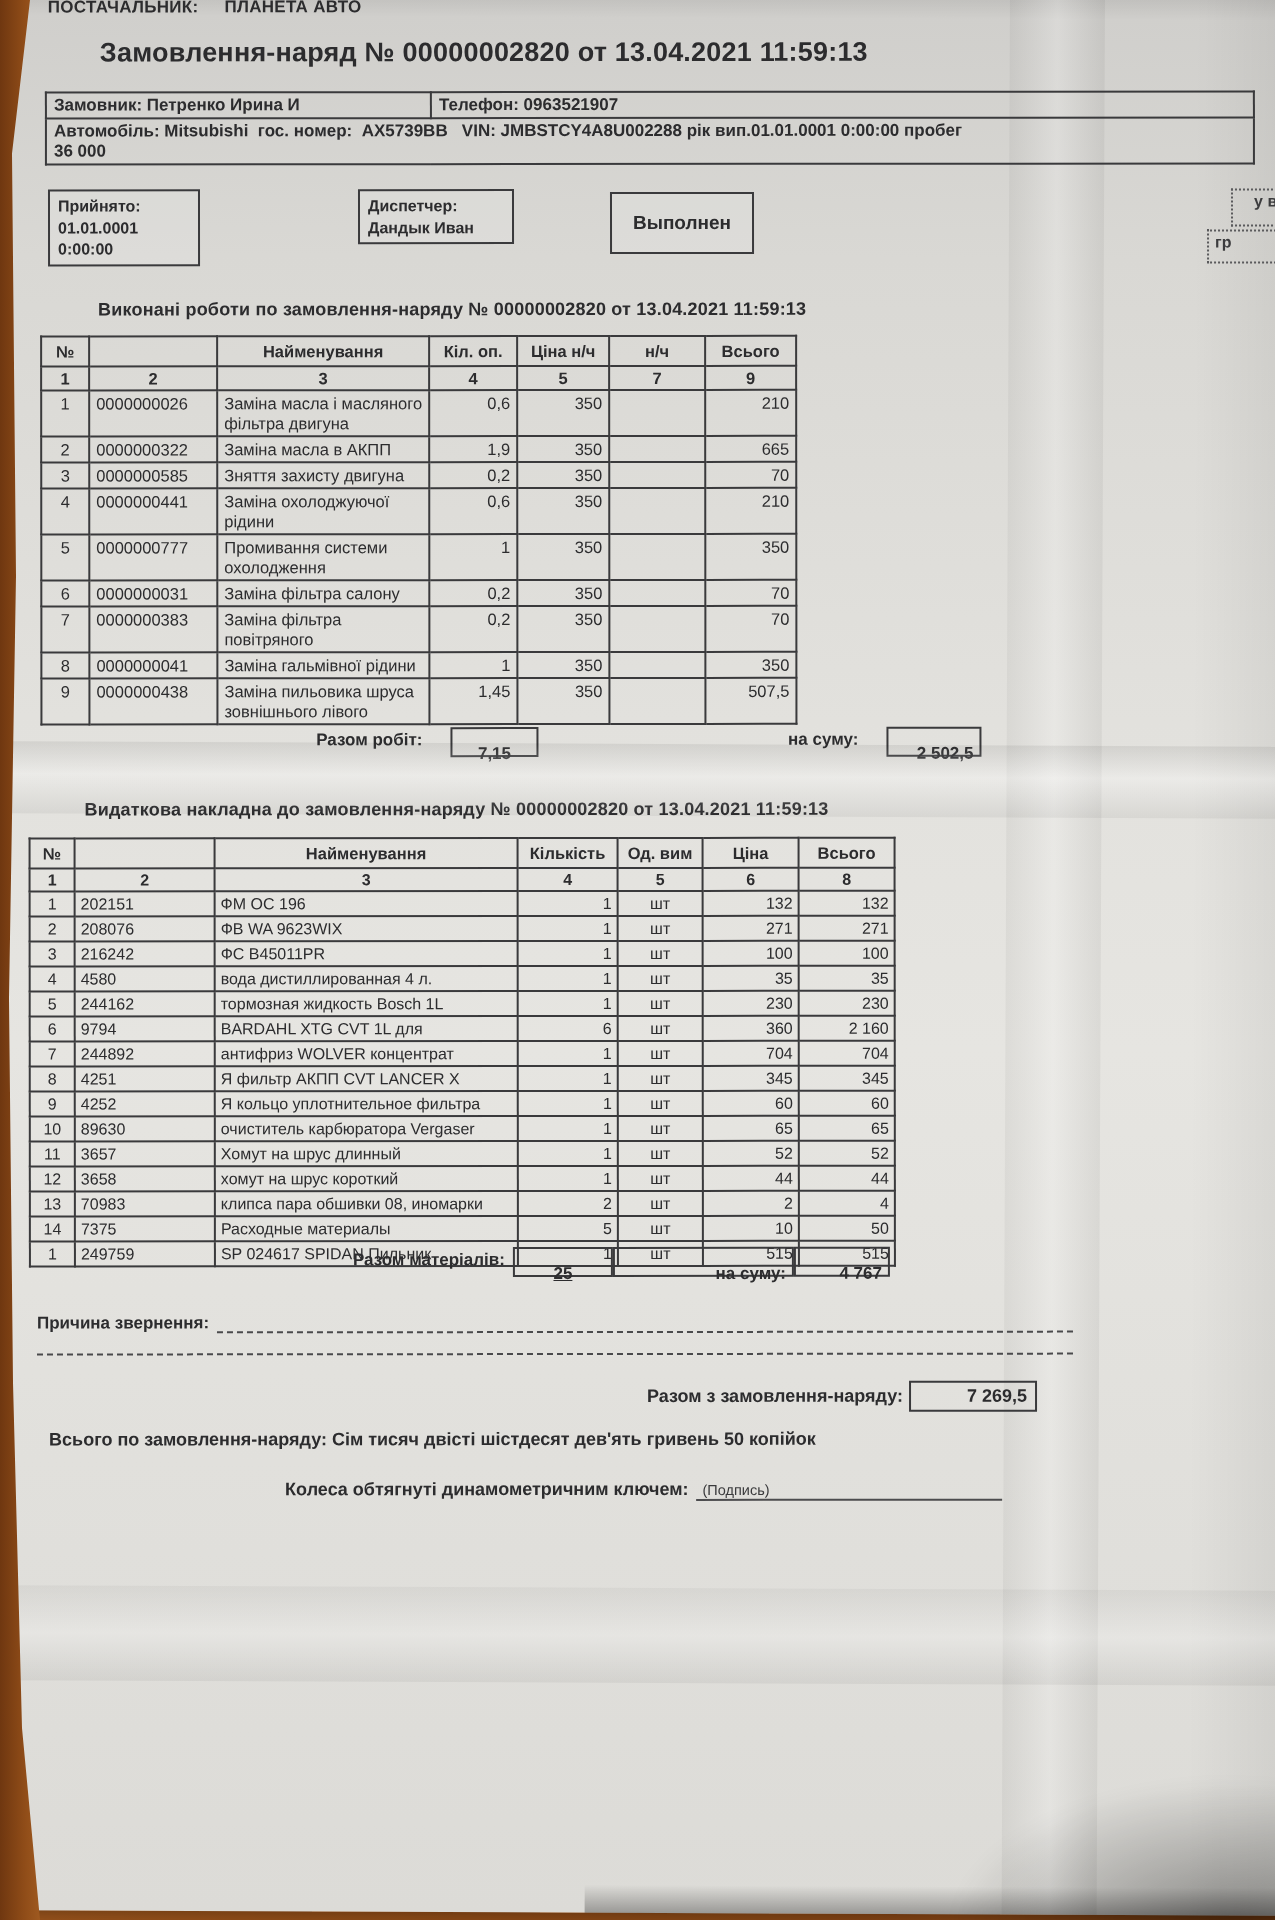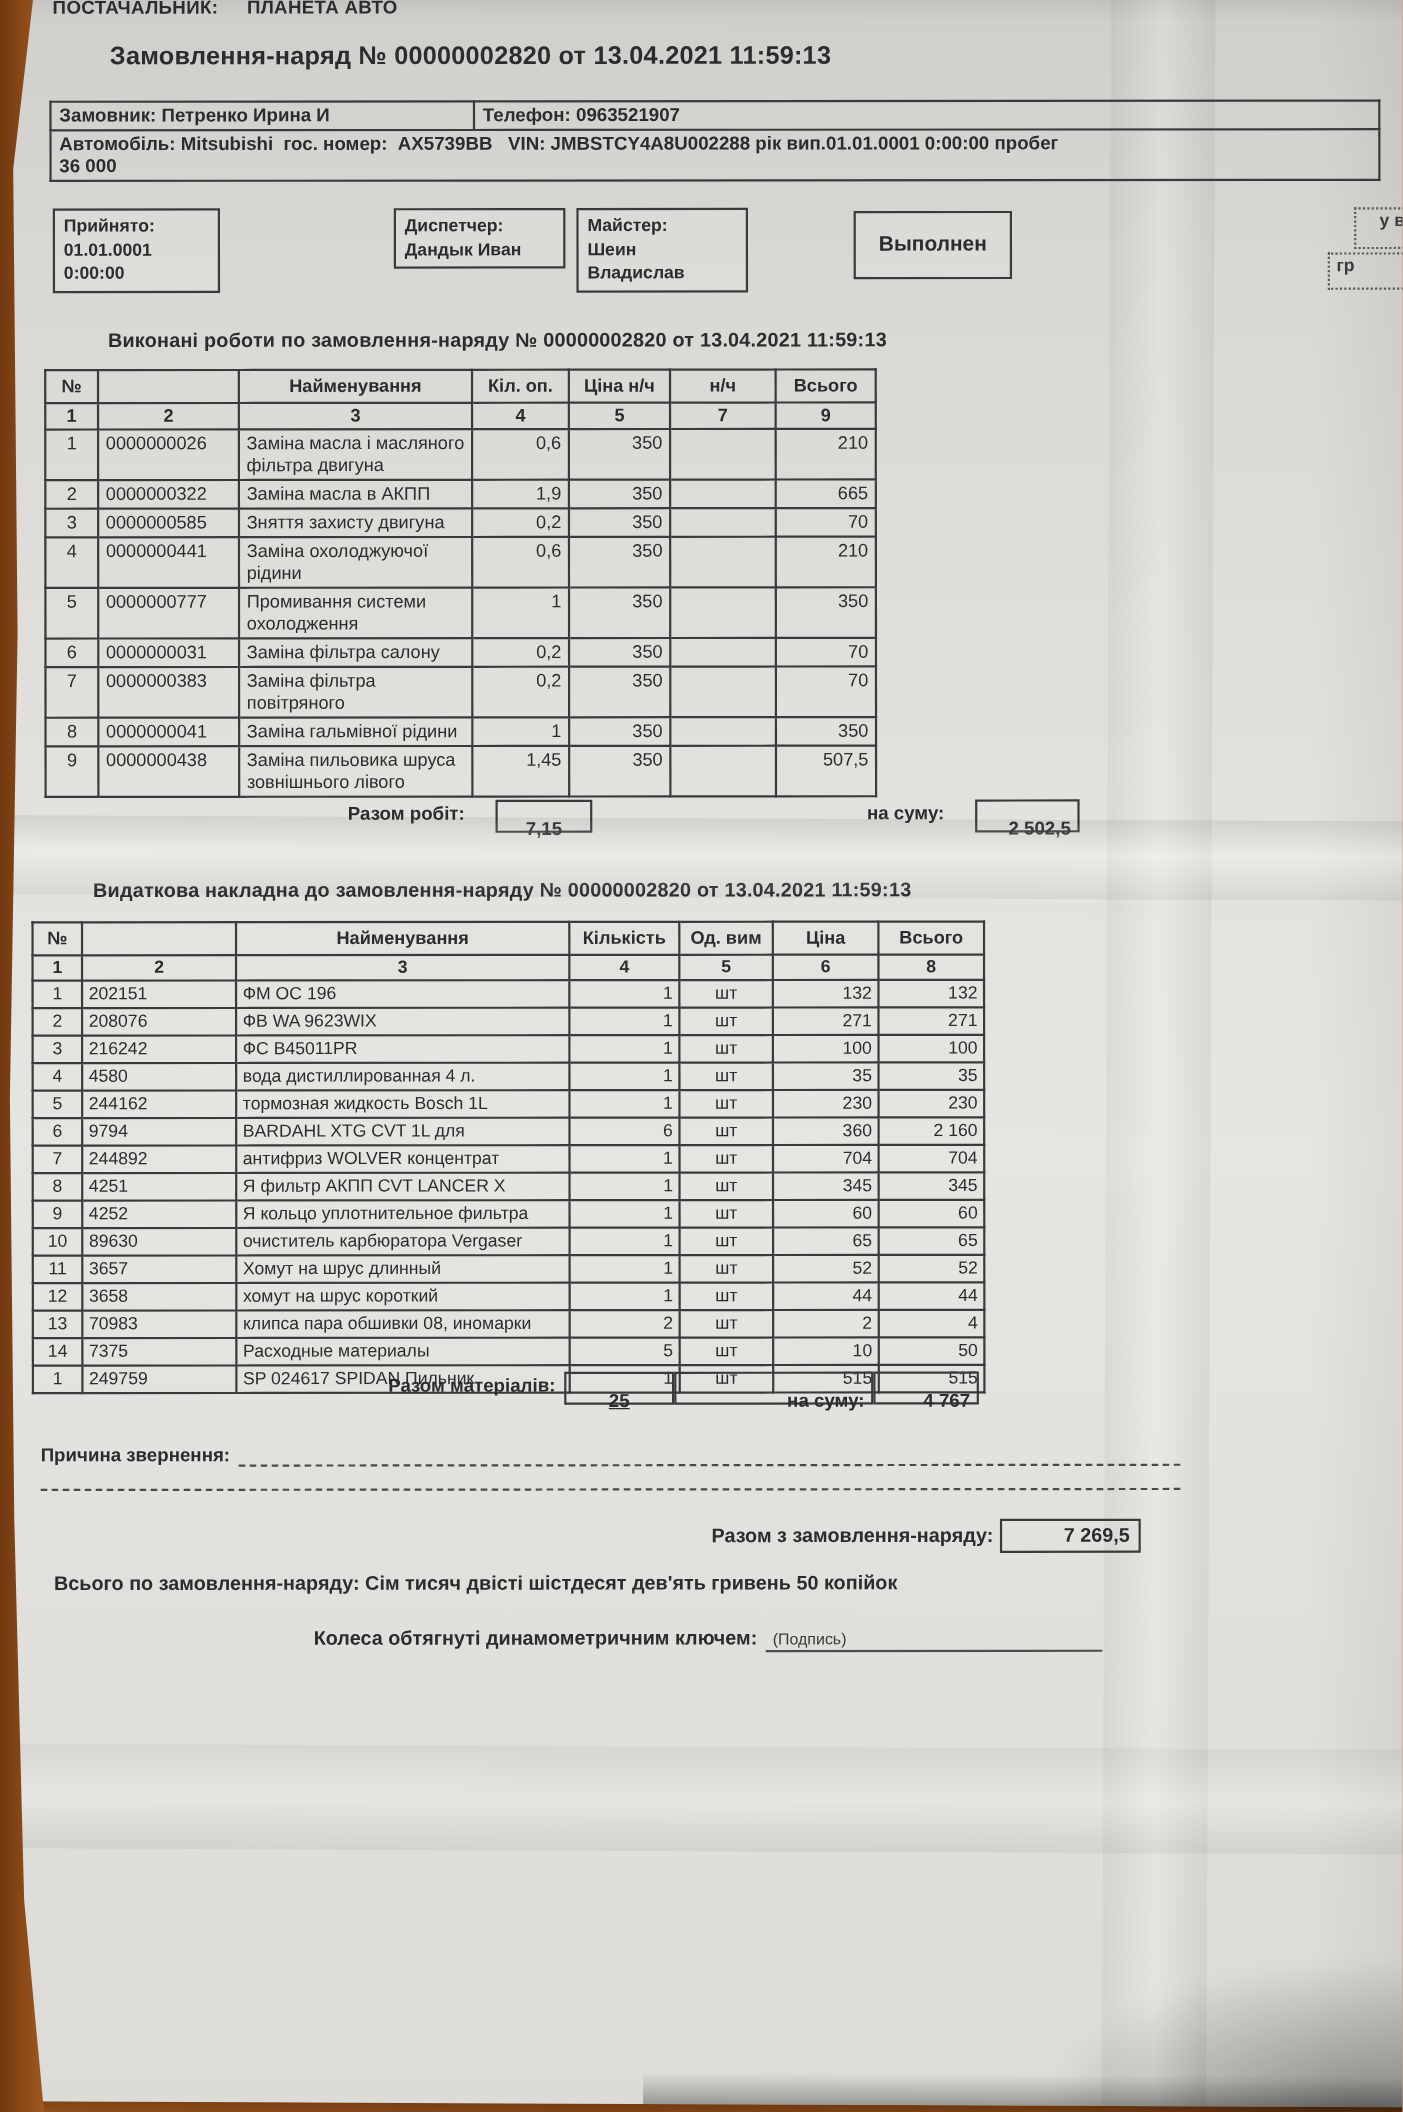--- a/index.html
+++ b/index.html
@@ -34,21 +34,21 @@
     background:radial-gradient(ellipse at 80% 100%,rgba(0,0,0,.38),rgba(0,0,0,0) 70%);filter:blur(6px);}
   .shade-bottom{position:absolute;right:0;bottom:0;width:55%;height:28px;
     background:linear-gradient(180deg,rgba(0,0,0,0),rgba(0,0,0,.30));}
 
   .doc{position:absolute;left:38px;top:8px;width:1212px;height:1900px;
     transform:rotate(-0.3deg);transform-origin:30px 30px;}
   .abs{position:absolute;}
 
   .supplier{top:4px;left:0;font-size:17px;font-weight:700;letter-spacing:.3px;}
   .supplier .name{margin-left:26px;}
-  .title{top:44px;left:52px;font-size:23px;font-weight:700;letter-spacing:.2px;}
+  .title{top:44px;left:52px;font-size:27px;font-weight:700;letter-spacing:.2px;}
 
   table{border-collapse:collapse;table-layout:fixed;}
   .info{top:98px;left:-3px;width:1210px;font-size:17px;font-weight:700;}
   .info td{border:2px solid #3a3a3c;padding:2px 7px;vertical-align:top;white-space:pre-wrap;}
 
   .status{top:196px;left:0;width:1212px;display:flex;align-items:flex-start;font-size:16px;font-weight:700;}
   .sbox{border:2px solid #3a3a3c;padding:4px 8px;line-height:1.35;background:rgba(255,255,255,.12);}
   .sbox.accepted{width:132px;}
   .sbox.dispatcher{width:136px;margin-left:158px;}
   .sbox.master{width:136px;margin-left:10px;}
@@ -132,24 +132,20 @@
       </table>
 
     <div class="abs status">
       <div class="sbox accepted">
         <div>Прийнято:</div>
         <div>01.01.0001 0:00:00</div>
       </div>
       <div class="sbox dispatcher">
         <div>Диспетчер:</div>
         <div>Дандык Иван</div>
-      </div>
-      <div class="sbox master">
-        <div>Майстер:</div>
-        <div>Шеин Владислав</div>
       </div>
       <div class="sbox done">Выполнен</div>
     </div>
 
     <div class="abs corner">
       <div class="c1">у ва</div>
       <div class="c2">гр</div>
     </div>
 
     <div class="abs sec-title works-title">Виконані роботи по замовлення-наряду №  00000002820 от 13.04.2021 11:59:13</div>

